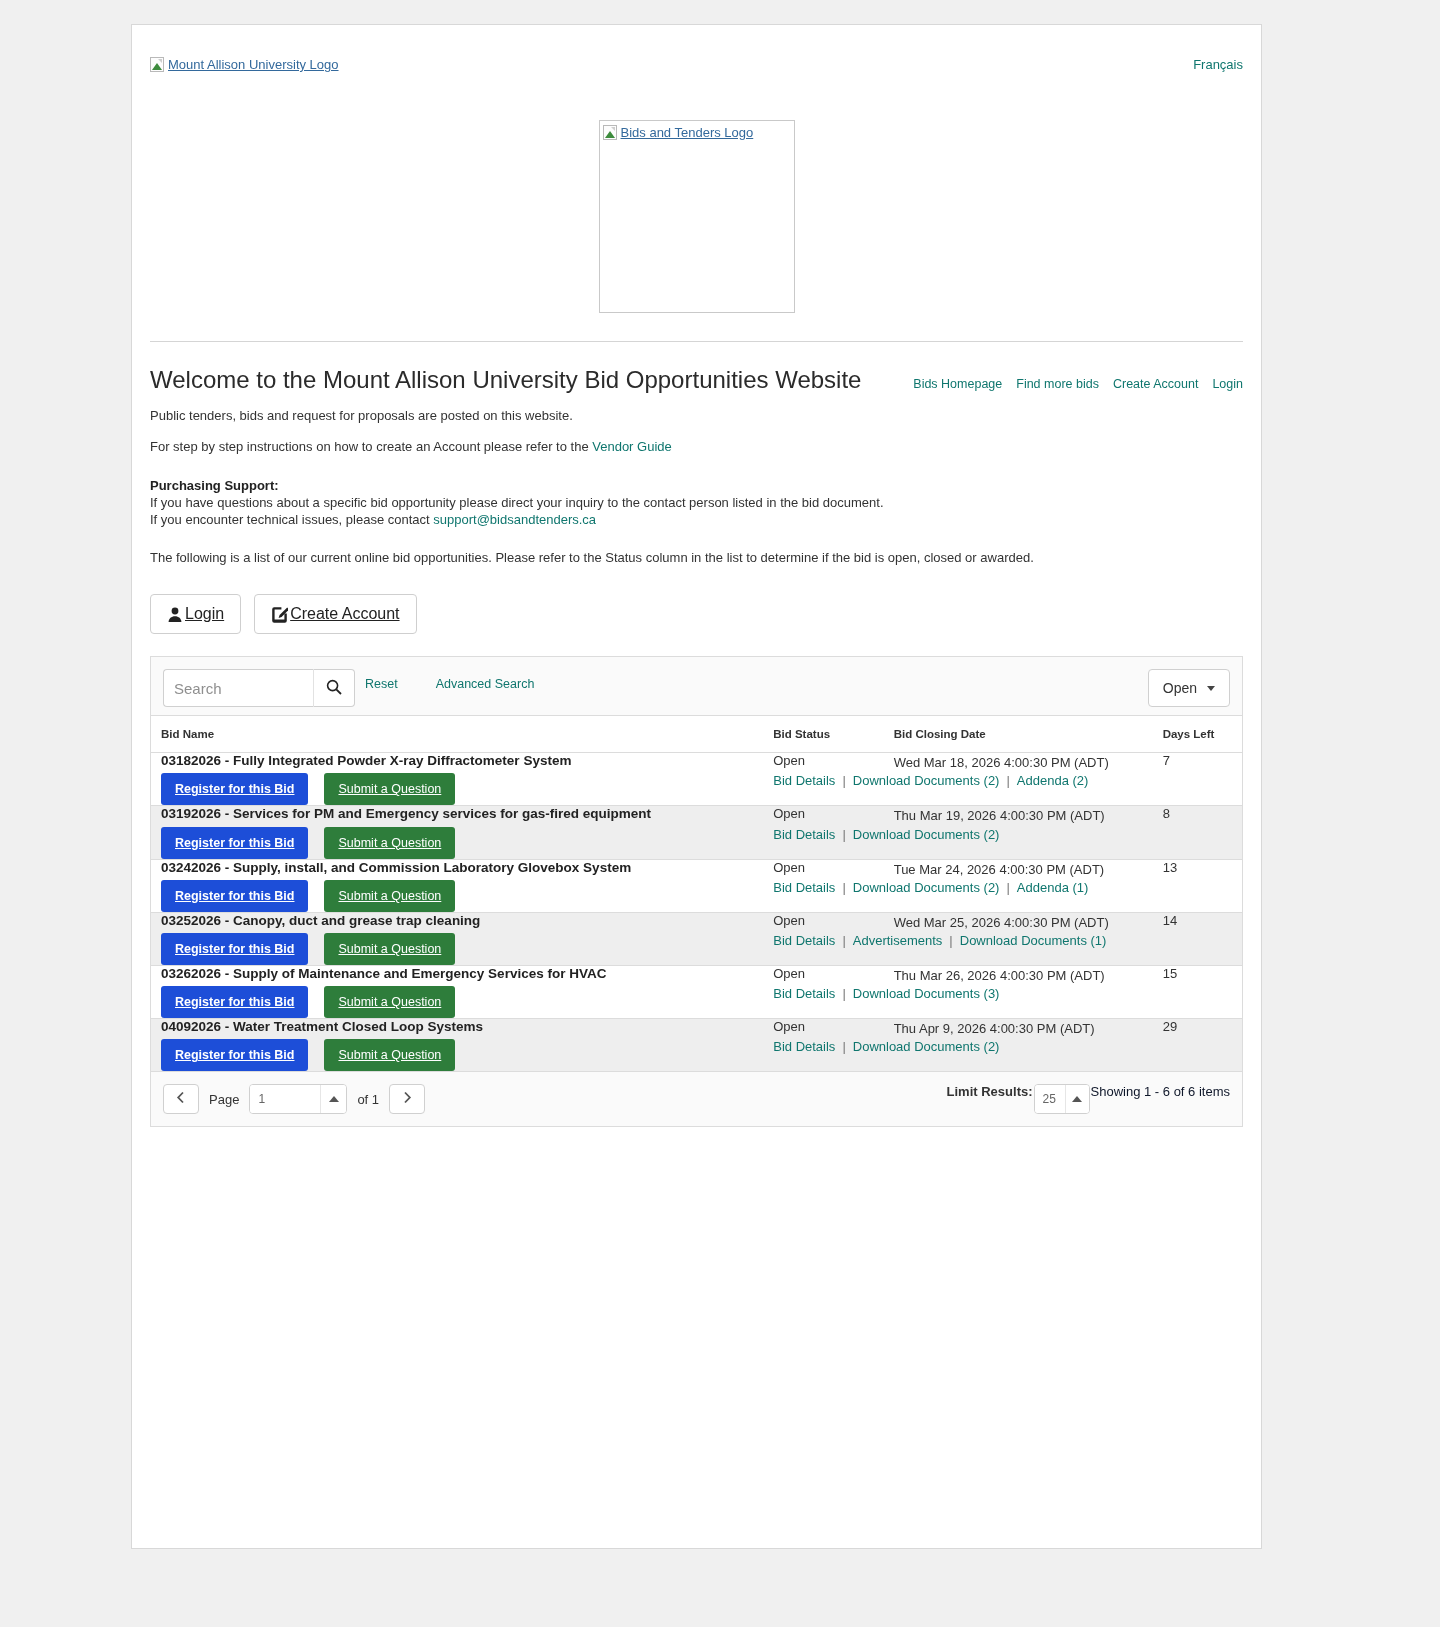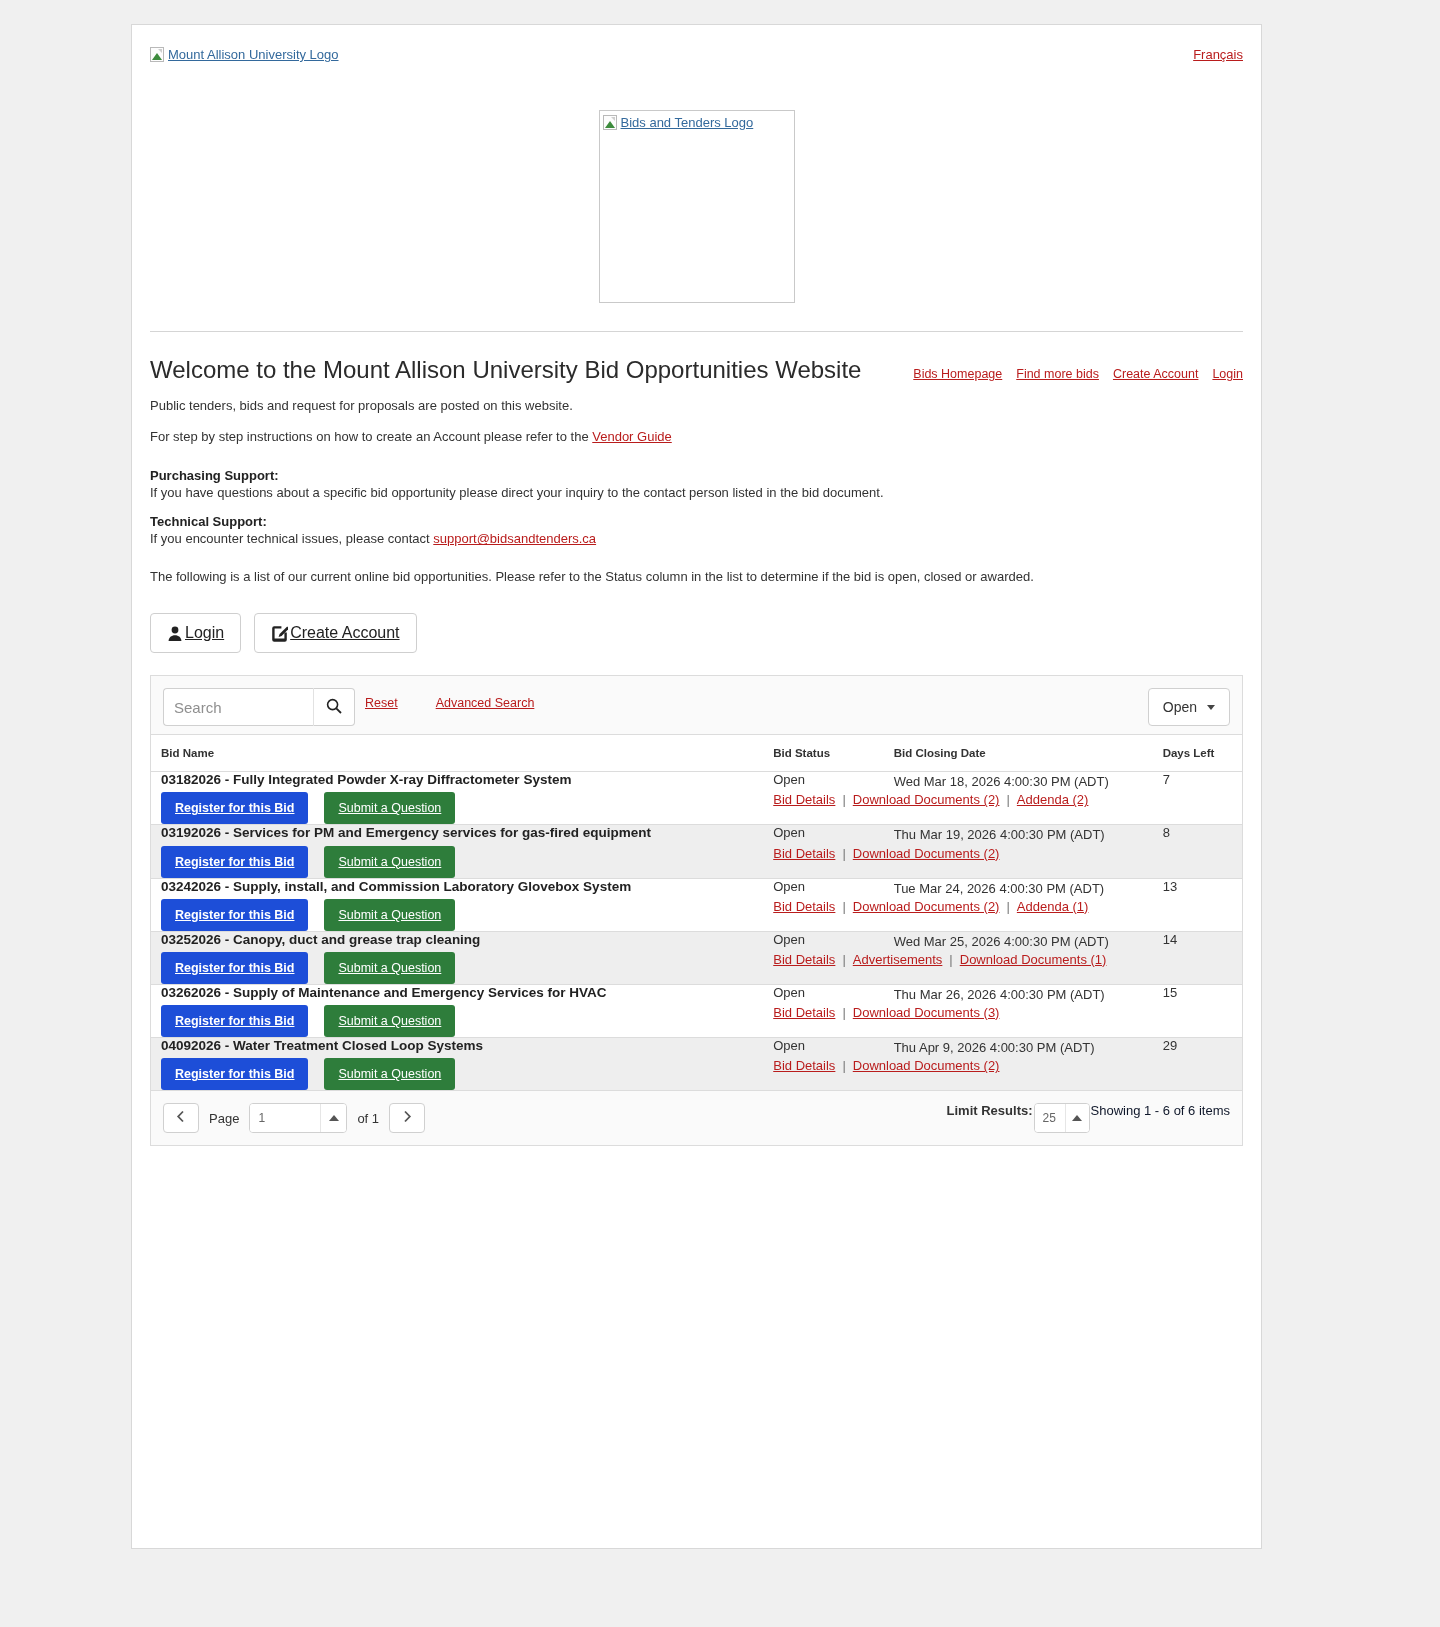--- a/index.html
+++ b/index.html
@@ -5,33 +5,33 @@
   * { box-sizing: border-box; }
   html, body { margin:0; padding:0; }
   body {
     width:1440px; height:1627px;
     background:#f0f0f0;
     font-family:"Liberation Sans", sans-serif;
     font-size:13px;
     color:#333;
     -webkit-font-smoothing:antialiased;
   }
-  a { color:#b91c1c; text-decoration:underline; }
+  a { color:#0f766e; }
 
   .page-frame{
     position:absolute; left:131px; top:24px;
     width:1131px; height:1525px;
     background:#ffffff;
     border:1px solid #d8d8d8;
     overflow:hidden;
   }
   .inner{ padding:0 18px; }
 
   
-  .topbar{ display:flex; justify-content:space-between; align-items:flex-end; padding:22px 18px 0 18px; }
+  .topbar{ display:flex; justify-content:space-between; align-items:flex-end; padding:32px 18px 0 18px; }
   .broken-img{
     display:inline-flex; align-items:center; gap:4px;
     color:#33699c; text-decoration:underline; font-size:13px; white-space:nowrap;
   }
   .broken-glyph{
     width:14px; height:15px; flex:0 0 14px;
     border:1px solid #b9b9b9; background:#fdfdfd;
     position:relative; display:inline-block; vertical-align:middle;
   }
   .broken-glyph::before{
@@ -202,21 +202,20 @@
         <a>Login</a>
       </div>
     </div>
 
     <p class="body-text">Public tenders, bids and request for proposals are posted on this website.</p>
     <p class="body-text"><span>For step by step instructions on how to create an Account please refer to the </span><a>Vendor Guide</a></p>
 
     <div class="support-block">
       <span class="lbl">Purchasing Support:</span>
       <p>If you have questions about a specific bid opportunity please direct your inquiry to the contact person listed in the bid document.</p>
-      <span class="lbl2">Technical Support:</span>
       <p><span>If you encounter technical issues, please contact </span><a>support@bidsandtenders.ca</a></p>
     </div>
 
     <p class="body-text" style="margin-top:22px">The following is a list of our current online bid opportunities. Please refer to the Status column in the list to determine if the bid is open, closed or awarded.</p>
 
     <div class="auth-row">
       <button class="btn-outline">
         <span class="ico">
           <svg width="16" height="17" viewBox="0 0 16 17">
               <circle cx="8" cy="5" r="3.4" fill="#222"></circle>

